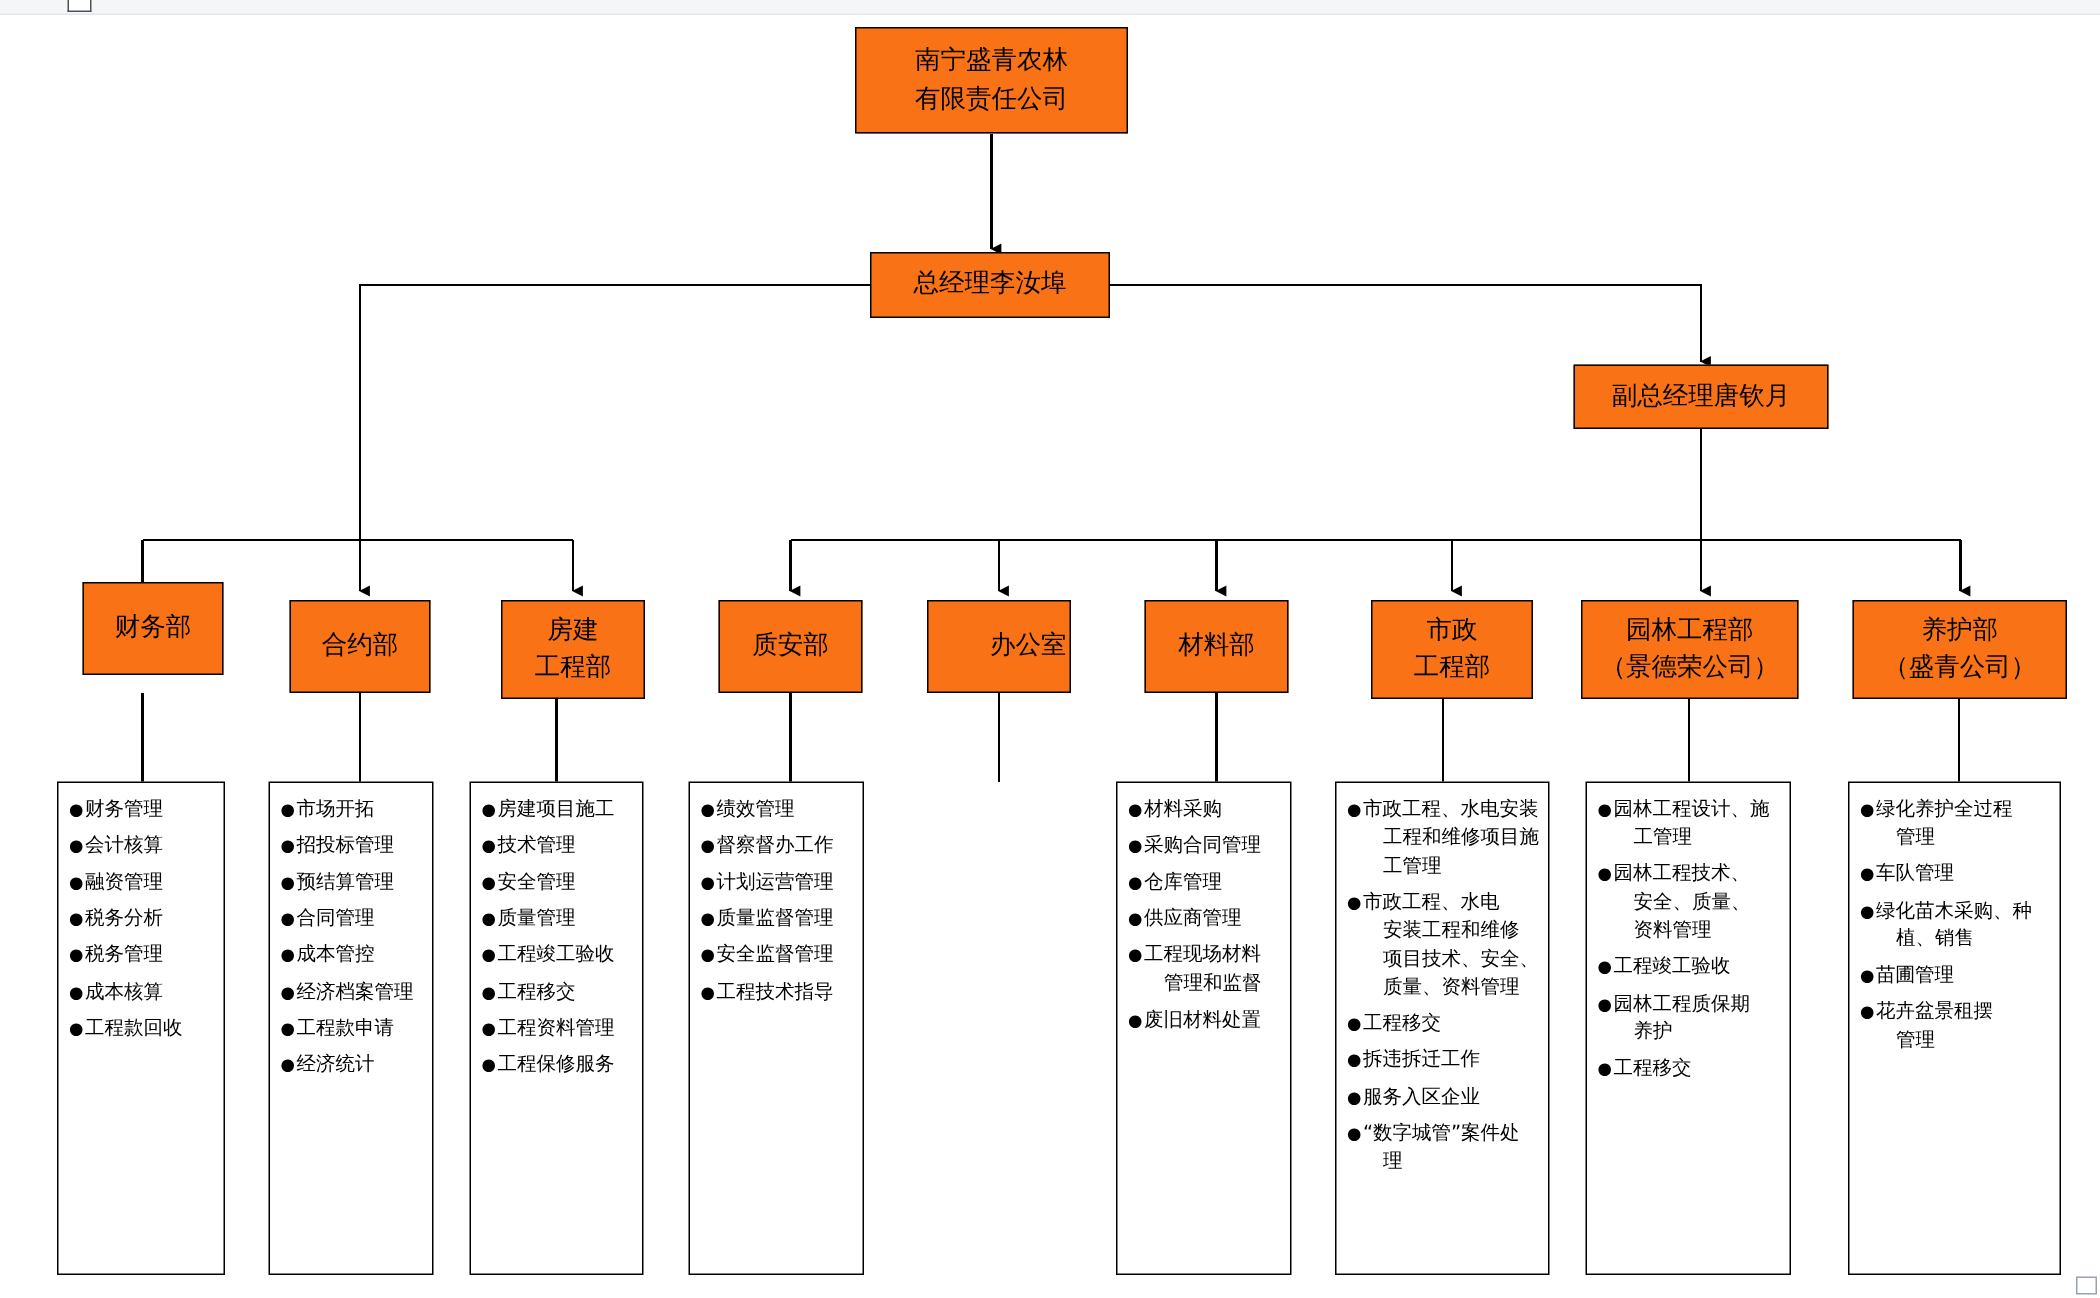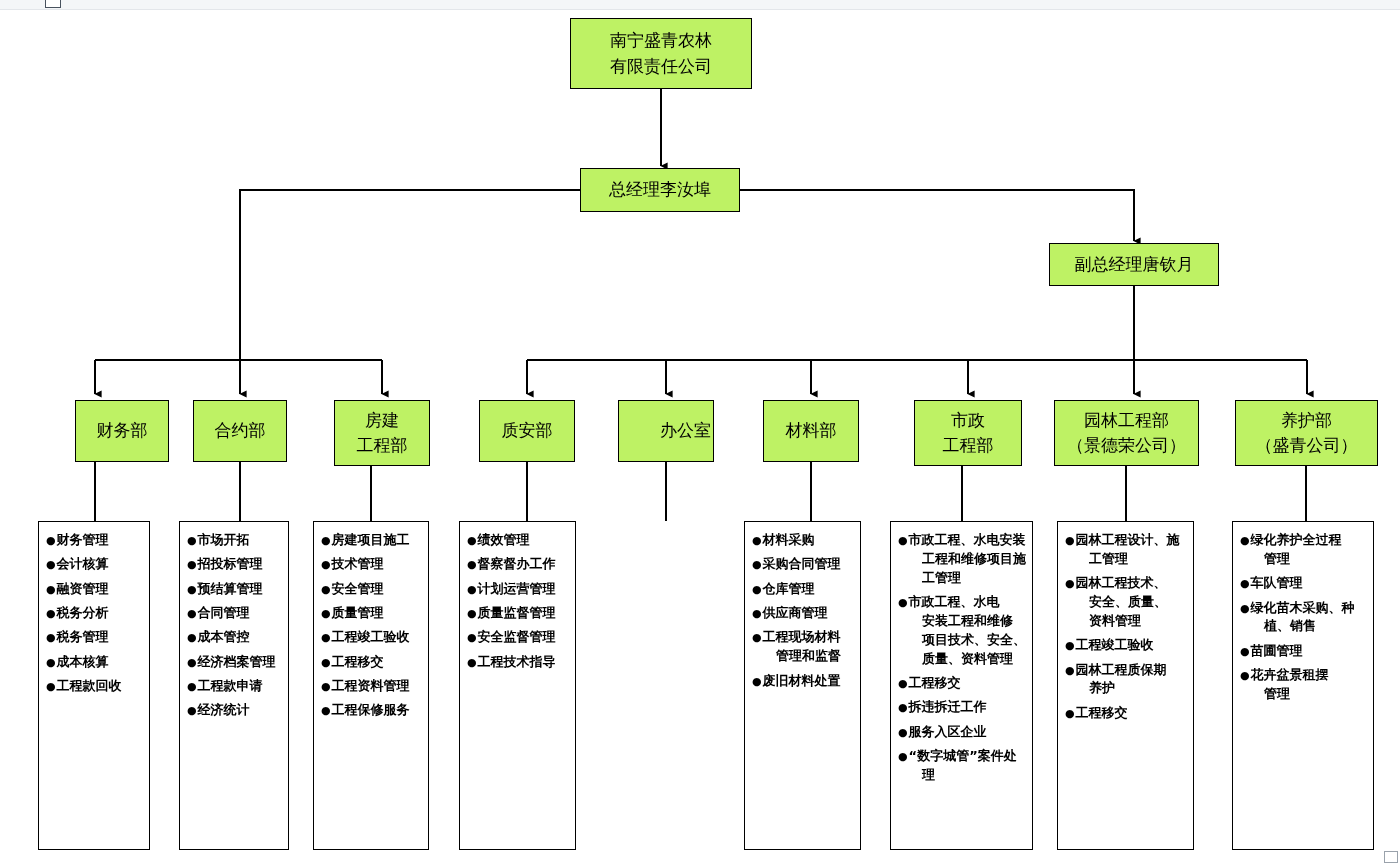--- a/index.html
+++ b/index.html
@@ -49,21 +49,21 @@
     position: absolute;
     left: 0; top: 0;
     width: 1400px; height: 865px;
     pointer-events: none;
   }
   
   .node {
     position: absolute;
     box-sizing: border-box;
     border: 1px solid #000000;
-    background: #bef264;
+    background: #f97316;
     display: flex;
     align-items: center;
     justify-content: center;
     text-align: center;
     line-height: 1.5;
     z-index: 2;
   }
   .node .lines { display: block; }
   .node .lines span { display: block; white-space: nowrap; }
 
@@ -87,21 +87,20 @@
     list-style: none;
     margin: 0;
     padding: 0;
   }
   .panel li {
     margin: 0 0 5.5px 0;
     padding-left: 12px;
     text-indent: -12px;
     white-space: pre-wrap;
     word-break: break-all;
-    font-weight: bold;
   }
   .panel li::before {
     content: "\25CF";
     font-size: 11px;
     margin-right: 1px;
   }
   .panel li .cont {
     display: block;
     text-indent: 0;
     padding-left: 12px;
@@ -169,21 +168,21 @@
       <span>总经理李汝埠</span>
     </span>
   </div>
 
   <div class="node node-dgm" style="left:1049px; top:243px; width:170px; height:43px;">
     <span class="lines">
       <span>副总经理唐钦月</span>
     </span>
   </div>
 
-  <div class="node node-dept" style="left:55px; top:400px; width:94px; height:62px;margin-left:20px;">
+  <div class="node node-dept" style="left:55px; top:388px; width:94px; height:62px;">
     <span class="lines">
       <span>财务部</span>
     </span>
   </div>
 
   <div class="node node-dept" style="left:193px; top:400px; width:94px; height:62px;">
     <span class="lines">
       <span>合约部</span>
     </span>
   </div>

